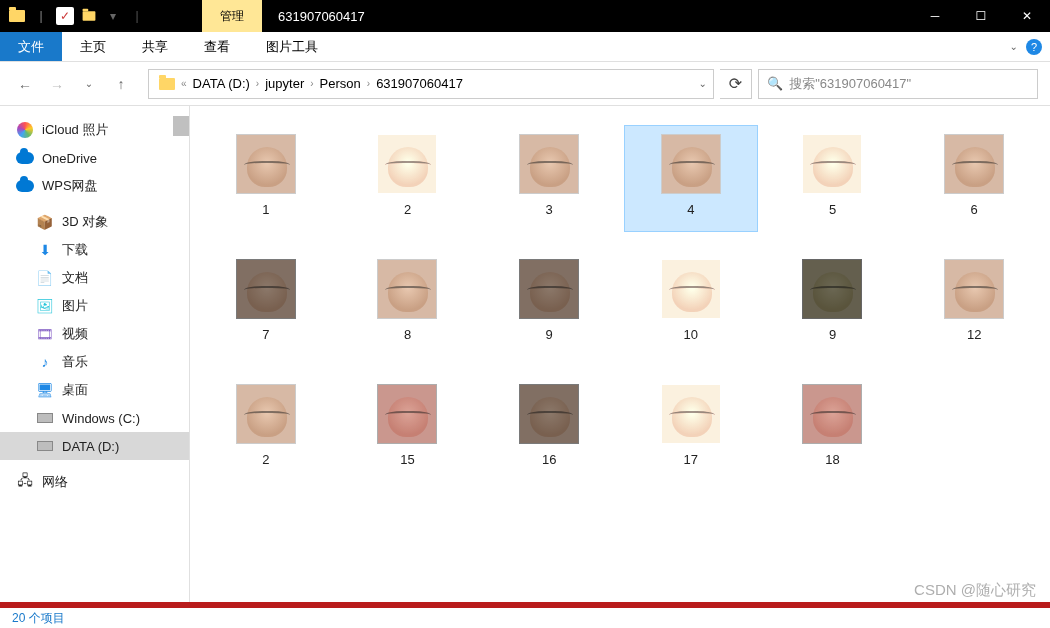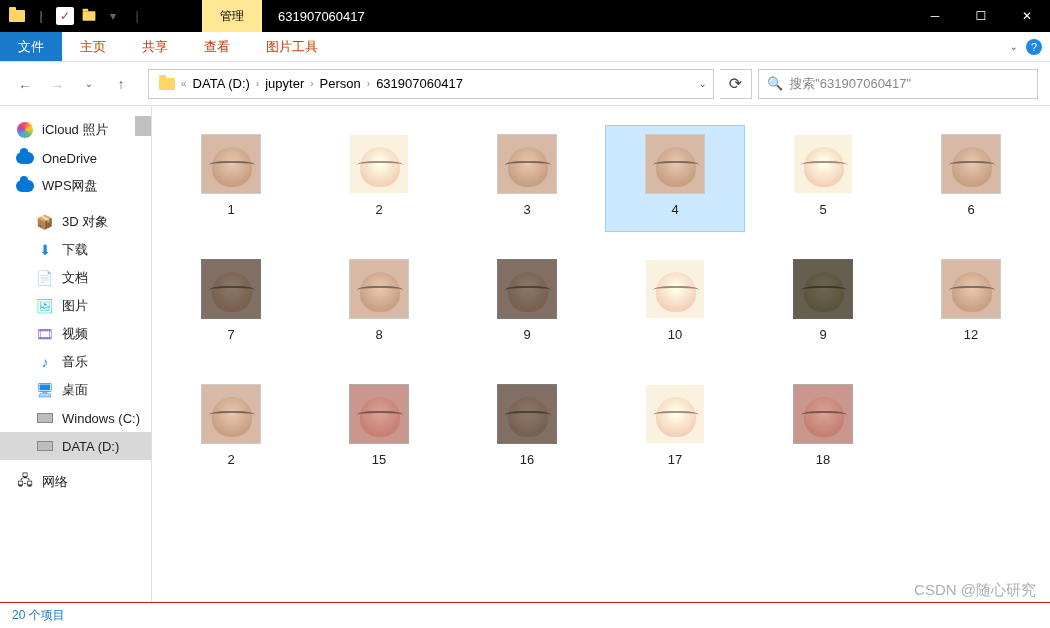--- a/index.html
+++ b/index.html
@@ -8,35 +8,35 @@
 .qat { display: flex; align-items: center; gap: 6px; padding: 0 8px; }
 .qat .qicon { width: 18px; height: 18px; display: flex; align-items: center; justify-content: center; font-size: 12px; }
 .folder-ic { width: 16px; height: 12px; background: #ffd666; border-radius: 1px; position: relative; }
 .folder-ic::before { content: ""; position: absolute; top: -3px; left: 0; width: 7px; height: 3px; background: #ffd666; border-radius: 1px 1px 0 0; }
 .title-mid { flex: 1; display: flex; align-items: center; }
 .tab-manage { background: #ffe796; color: #000; padding: 0 18px; height: 100%; display: flex; align-items: center; font-size: 12px; margin-left: 48px; }
 .title-text { color: #fff; font-size: 13px; padding-left: 16px; }
 .win-controls { display: flex; }
 .win-btn { width: 46px; display: flex; align-items: center; justify-content: center; color: #fff; font-size: 12px; }
 .ribbon-tabs { height: 30px; background: #fff; border-bottom: 1px solid #e0e0e0; display: flex; align-items: stretch; position: relative; }
-.ribbon-tab { padding: 0 18px; display: flex; align-items: center; font-size: 13px; color: #c2410c; }
+.ribbon-tab { padding: 0 18px; display: flex; align-items: center; font-size: 13px; color: #000000; }
 .ribbon-tab.file { background: #1979ca; color: #fff; }
 .ribbon-right { position: absolute; right: 8px; top: 0; height: 100%; display: flex; align-items: center; gap: 8px; }
 .help-ic { width: 16px; height: 16px; border-radius: 50%; background: #1e88e5; color: #fff; font-size: 11px; display: flex; align-items: center; justify-content: center; }
 .nav-row { height: 44px; border-bottom: 1px solid #e0e0e0; display: flex; align-items: center; padding: 0 12px; gap: 6px; }
 .nav-btn { width: 26px; height: 26px; display: flex; align-items: center; justify-content: center; color: #666; font-size: 14px; }
 .nav-btn.disabled { color: #bbb; }
 .breadcrumb { flex: 1; height: 30px; border: 1px solid #ccc; display: flex; align-items: center; padding: 0 6px; font-size: 13px; margin: 0 8px; }
 .bc-seg { display: flex; align-items: center; gap: 4px; padding: 0 4px; }
 .bc-sep { color: #888; font-size: 10px; padding: 0 2px; }
 .bc-spacer { flex: 1; }
 .refresh-btn { width: 32px; height: 30px; border: 1px solid #ccc; display: flex; align-items: center; justify-content: center; color: #444; border-left: none; margin-left: -8px; }
 .search-box { width: 280px; height: 30px; border: 1px solid #ccc; display: flex; align-items: center; padding: 0 8px; color: #888; font-size: 13px; gap: 6px; }
 .body-area { display: flex; height: calc(100% - 32px - 30px - 44px - 26px); }
-.sidebar { width: 152px; border-right: 1px solid #e0e0e0; overflow-y: auto; padding-top: 10px; position: relative; }
+.sidebar { width: 190px; border-right: 1px solid #e0e0e0; overflow-y: auto; padding-top: 10px; position: relative; }
 .scroll-edge { position: absolute; right: 0; top: 10px; width: 16px; height: 20px; background: #c0c0c0; }
 .tree-item { height: 28px; display: flex; align-items: center; gap: 8px; padding-left: 16px; font-size: 13px; color: #222; }
 .tree-item.indent1 { padding-left: 36px; }
 .tree-item.selected { background: #d8d8d8; }
 .tree-ic { width: 18px; height: 18px; display: flex; align-items: center; justify-content: center; font-size: 14px; }
 .icloud { width:16px; height:16px; border-radius:50%; background: conic-gradient(#ff5252,#ffca28,#66bb6a,#42a5f5,#ab47bc,#ff5252); }
 .cloud-ic { width:18px; height:12px; background:#0078d4; border-radius:6px; position:relative; }
 .cloud-ic::before { content:""; position:absolute; width:8px; height:8px; background:#0078d4; border-radius:50%; top:-4px; left:4px; }
 .pc-ic { width:16px; height:12px; background:linear-gradient(#64b5f6,#1976d2); border:1px solid #1565c0; }
 .disk-ic { width:16px; height:10px; background:#bdbdbd; border:1px solid #888; }
@@ -47,21 +47,21 @@
 .file-item { display: flex; flex-direction: column; align-items: center; gap: 8px; padding: 8px 4px 14px; }
 .file-item.selected { background: #cce8ff; outline: 1px solid #99d1ff; }
 .thumb { width: 60px; height: 60px; background: #d7b9a5; border: 1px solid #ccc; position: relative; overflow: hidden; }
 .thumb::before { content:""; position:absolute; width:40px; height:40px; background: radial-gradient(circle at 50% 40%, #e8c8b0 0%, #c9a084 70%); border-radius:50% 50% 45% 45%; left:10px; top:12px; }
 .thumb::after { content:""; position:absolute; width:46px; height:8px; border-top:2px solid rgba(30,30,30,0.5); border-radius:40%; left:7px; top:26px; }
 .thumb.dark { filter: brightness(0.6); }
 .thumb.bright { filter: brightness(1.3) saturate(0.7); }
 .thumb.redish { filter: hue-rotate(-20deg) saturate(1.5) brightness(0.85); }
 .thumb.purple { filter: hue-rotate(30deg) brightness(0.5); }
 .file-label { font-size: 13px; color: #222; }
-.status-bar { height: 26px; border-top: 1px solid #b91c1c; display: flex; align-items: center; padding: 0 12px; font-size: 12px; color: #1979ca; }
+.status-bar { height: 26px; border-top: 6px solid #b91c1c; display: flex; align-items: center; padding: 0 12px; font-size: 12px; color: #1979ca; }
 .watermark { position: absolute; right: 14px; bottom: 28px; color: rgba(120,120,120,0.6); font-size: 15px; pointer-events: none; margin-top: 16px; }
 .chev { font-size: 10px; color: #666; }
 </style>
 </head>
 <body>
 
 <div class="titlebar">
   <div class="qat">
     <span class="qicon">
         <span class="folder-ic"></span>

